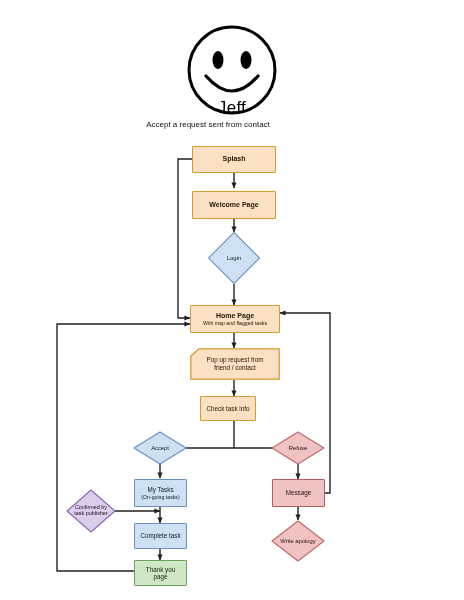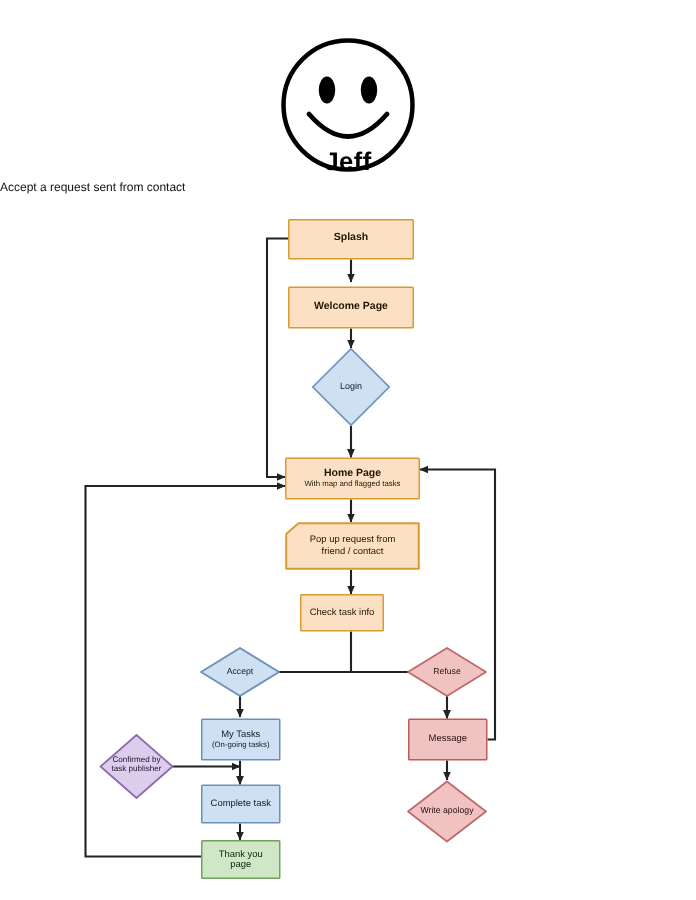--- a/index.html
+++ b/index.html
@@ -38,30 +38,30 @@
     width: 92px;
     height: 92px;
   }
   #person-name {
     position: absolute;
     left: 0;
     top: 98px;
     width: 464px;
     text-align: center;
     font-size: 17px;
-    font-weight: bold;
+    font-weight: normal;
     color: #000;
     letter-spacing: 0.3px;
   }
   #caption {
     position: absolute;
     left: 0;
     top: 120px;
     width: 416px;
-    text-align: left;
+    text-align: center;
     font-size: 8px;
     color: #111;
   }
 
   
   .node {
     position: absolute;
     box-sizing: border-box;
     display: flex;
     flex-direction: column;

